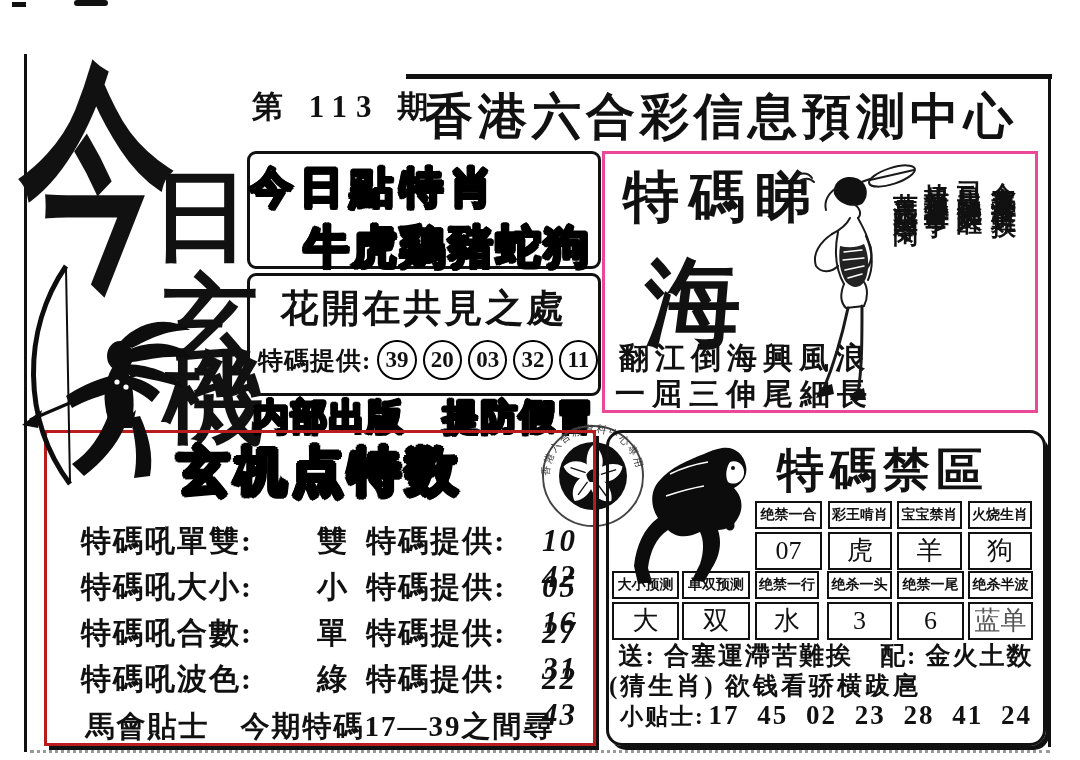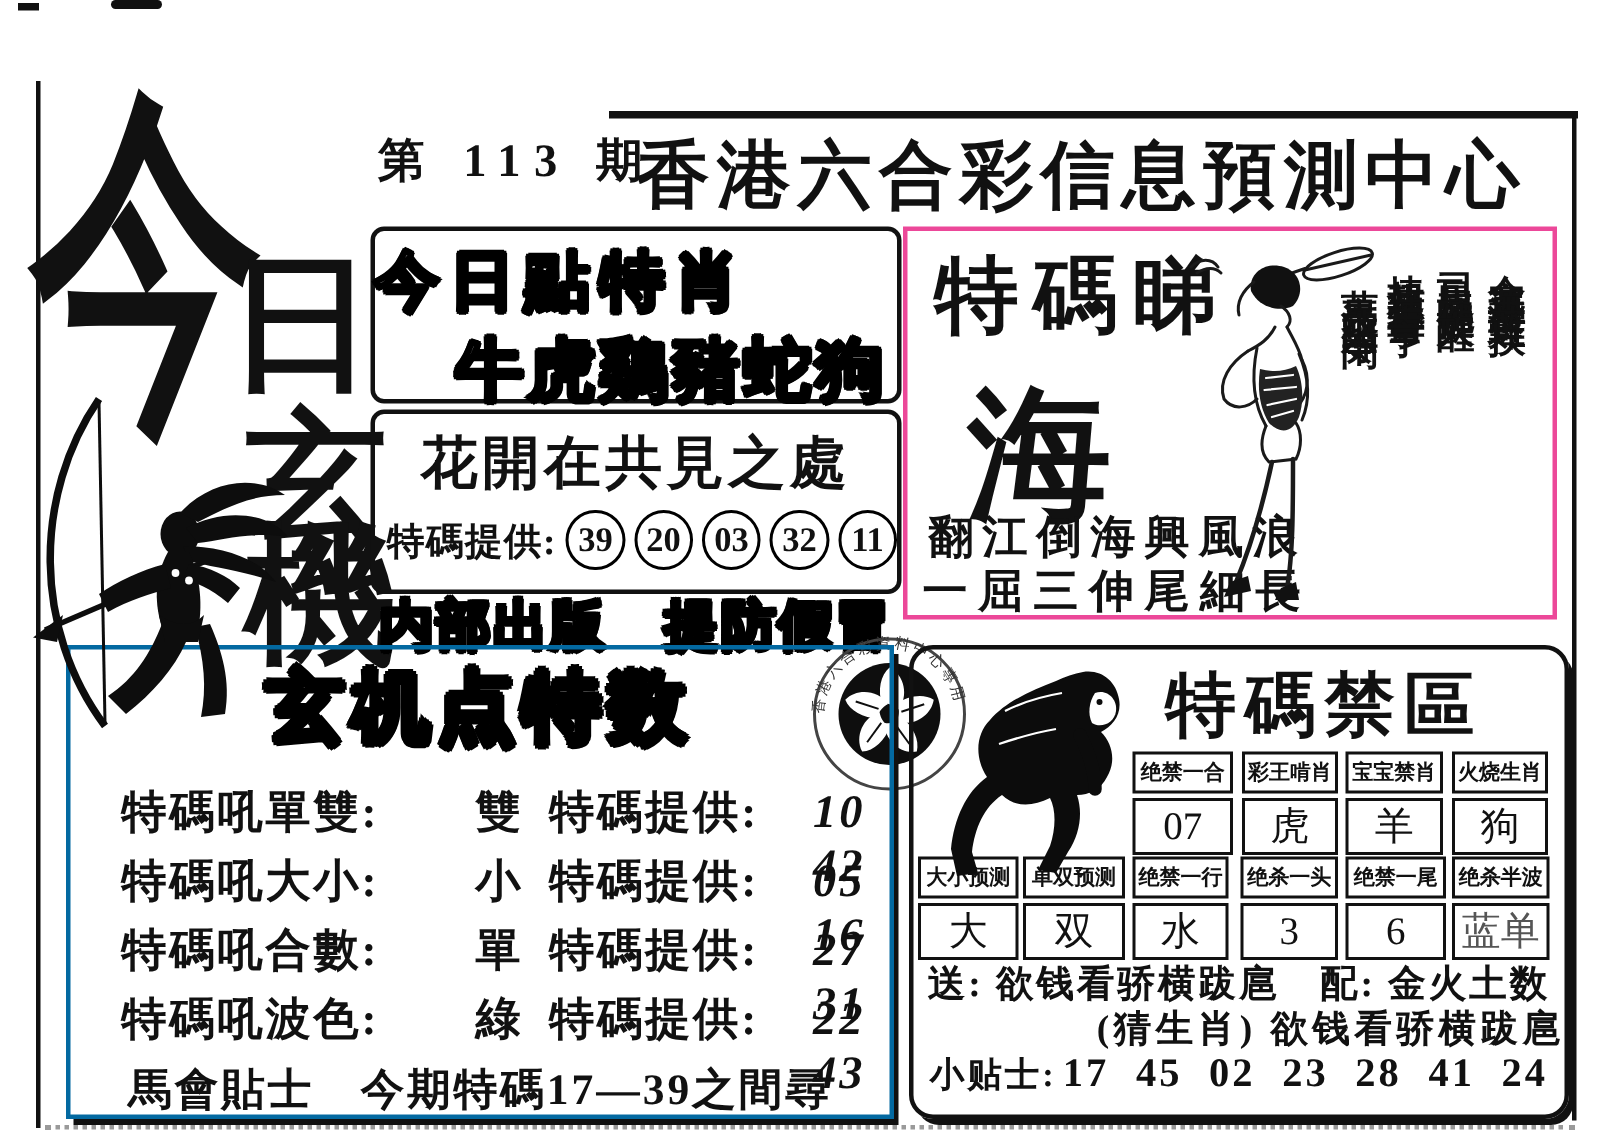--- a/index.html
+++ b/index.html
@@ -32,41 +32,41 @@
            align-items:center;justify-content:center;font-size:23px;font-weight:700;margin-left:6px;}
   .notice{left:247px;top:393px;width:354px;text-align:center;font-size:36px;font-weight:700;letter-spacing:2px;}
   
   .sea-panel{left:602px;top:151px;width:430px;height:256px;border:3px solid #ec4899;background:transparent;z-index:2;}
   .sea-title{left:18px;top:6px;font-size:56px;font-weight:900;letter-spacing:10px;}
   .sea-big{left:40px;top:86px;font-size:96px;font-weight:900;}
   .poem-col{writing-mode:vertical-rl;font-size:25px;font-weight:700;letter-spacing:5px;height:238px;top:8px;}
   .sea-b1{left:14px;top:184px;font-size:30px;font-weight:700;letter-spacing:6px;}
   .sea-b2{left:10px;top:220px;font-size:30px;font-weight:700;letter-spacing:7px;}
   
-  .mystery-panel{left:44px;top:430px;width:546px;height:310px;border:3px solid #0369a1;
+  .mystery-panel{left:44px;top:430px;width:546px;height:310px;border:3px solid #b91c1c;
                  box-shadow:4px 5px 0 -1px #111;background:transparent;z-index:2;}
   .m-title{left:0;right:0;top:4px;text-align:center;font-size:52px;font-weight:900;letter-spacing:5px;}
   .m-rows{left:34px;top:88px;right:16px;}
   .m-row{display:flex;align-items:baseline;height:46px;font-size:30px;font-weight:700;}
   .r-label{width:222px;letter-spacing:2px;}
   .r-pick{width:70px;text-align:center;}
   .r-prov{width:180px;letter-spacing:2px;}
   .r-nums{flex:1;font-size:31px;letter-spacing:2px;word-spacing:16px;font-style:italic;}
   .m-footer{left:0;right:0;top:274px;text-align:center;font-size:29px;font-weight:600;letter-spacing:2px;}
   
   .forbidden-panel{left:606px;top:430px;width:434px;height:310px;border:3px solid #111;border-radius:16px;
                    box-shadow:4px 5px 0 -1px #111;background:transparent;z-index:2;}
   .f-title{left:168px;top:6px;font-size:47px;font-weight:900;letter-spacing:6px;}
   .cell{position:absolute;}
   .cell-h{border:2px solid #111;font:700 14px "Liberation Sans","DejaVu Sans",sans-serif;
           text-align:center;padding:3px 0;background:#fff;white-space:nowrap;}
   .cell-v{border:2px solid #111;margin-top:3px;text-align:center;font-size:26px;height:34px;line-height:34px;background:#fff;}
   .faint{color:#555;}
   .f-gift{left:0;right:0;top:206px;text-align:center;font-size:25px;font-weight:700;letter-spacing:2px;}
-  .f-riddle{left:0;right:0;top:236px;text-align:right;font-size:25px;font-weight:700;letter-spacing:3px;}
+  .f-riddle{left:0;right:0;top:236px;text-align:left;font-size:25px;font-weight:700;letter-spacing:3px;}
   .f-tip{left:0;right:0;top:267px;text-align:center;}
   .f-tip-label{font-size:23px;font-weight:700;letter-spacing:2px;}
   .f-tip-nums{font-size:27px;font-weight:600;letter-spacing:2px;word-spacing:9px;}
   svg{display:block;}
 </style>
 </head>
 <body>
 
 <div id="sheet">
 
@@ -274,21 +274,21 @@
     </div>
     <div class="cell" style="left:288px;top:138px;width:67px;">
       <div class="cell-h">绝禁一尾</div>
       <div class="cell-v">6</div>
     </div>
     <div class="cell" style="left:359px;top:138px;width:65px;">
       <div class="cell-h">绝杀半波</div>
       <div class="cell-v faint">蓝单</div>
     </div>
 
-    <div class="abs f-gift nowrap">送: 欲钱看骄横跋扈　配: 金火土数</div>
+    <div class="abs f-gift nowrap">送: 合塞運滯苦難挨　配: 金火土数</div>
     <div class="abs f-riddle nowrap">(猜生肖) 欲钱看骄横跋扈</div>
     <div class="abs f-tip nowrap">
       <span class="f-tip-label">小贴士:</span>
       <span class="f-tip-nums">17 45 02 23 28 41 24</span>
     </div>
   </div>
 
   <div class="abs" style="left:626px;top:426px;width:126px;height:162px;z-index:3;">
     <svg width="126" height="162" viewBox="0 0 126 162">
       <path fill="#0c0c0c" d="M96,22 C108,20 118,28 120,40 C122,50 116,58 108,62 C116,70 118,82 112,92 C108,100 100,104 92,104 C96,116 94,130 86,142 L78,156 L66,154 L74,138 C78,126 78,114 74,106 C62,112 50,112 42,104 C30,112 24,126 22,142 L26,156 L12,158 L8,140 C10,120 18,102 32,92 C24,80 24,64 34,54 C44,42 62,34 78,28 C84,25 90,23 96,22 Z"></path>

